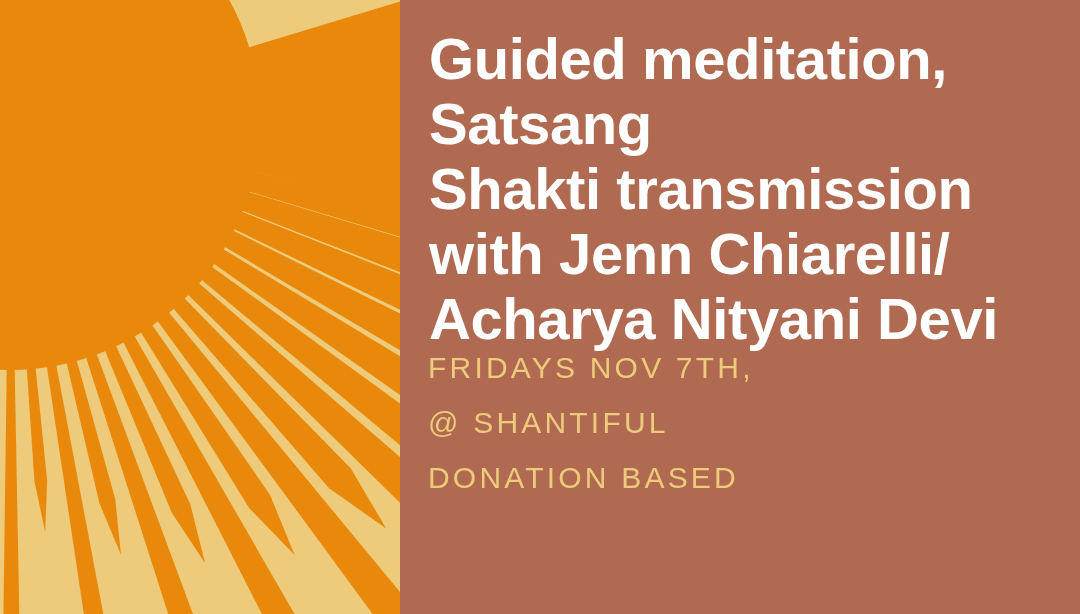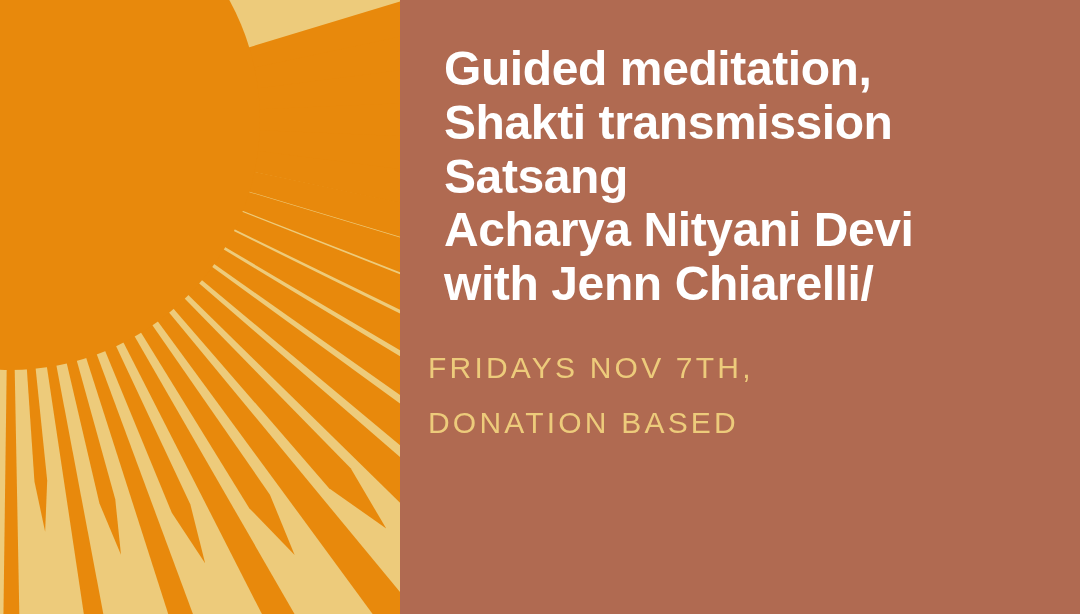--- a/index.html
+++ b/index.html
@@ -44,23 +44,23 @@
     width: 680px;
     height: 614px;
     background: #B06A51;
   }
 
   .headline {
     position: absolute;
     left: 28px;
     top: 26px;
     width: 632px;
-    margin: 16px;
+    margin: 1px;
     color: #FFFFFF;
-    font-size: 48px;
+    font-size: 58px;
     font-weight: bold;
     line-height: 1.12;
     letter-spacing: -0.4px;
     font-family: "Liberation Sans", sans-serif;
   }
   .headline .hl-line {
     display: block;
     white-space: nowrap;
   }
 
@@ -119,25 +119,26 @@
           <polygon points="10,120 -59.26967247827368,411.8933237927046 -72.73728829508637,451.8411383863908 -65.87412431491103,410.2466490064018" fill="#E8890C"></polygon>
         </g>
       <circle id="sun-core" cx="10" cy="120" r="250" fill="#E8890C"></circle>
     </svg>
   </div>
 
   <div class="text-panel">
 
     <h1 class="headline">
       <span class="hl-line">Guided meditation,</span>
+      <span class="hl-line">Satsang</span>
       <span class="hl-line">Shakti transmission</span>
-      <span class="hl-line">Satsang</span>
+      <span class="hl-line">with Jenn Chiarelli/</span>
       <span class="hl-line">Acharya Nityani Devi</span>
-      <span class="hl-line">with Jenn Chiarelli/</span>
     </h1>
 
     <div class="details">
       <span class="detail-line">FRIDAYS NOV 7TH,</span>
+      <span class="detail-line">@ SHANTIFUL</span>
       <span class="detail-line">DONATION BASED</span>
     </div>
 
   </div>
 </div>
 
 </body></html>

